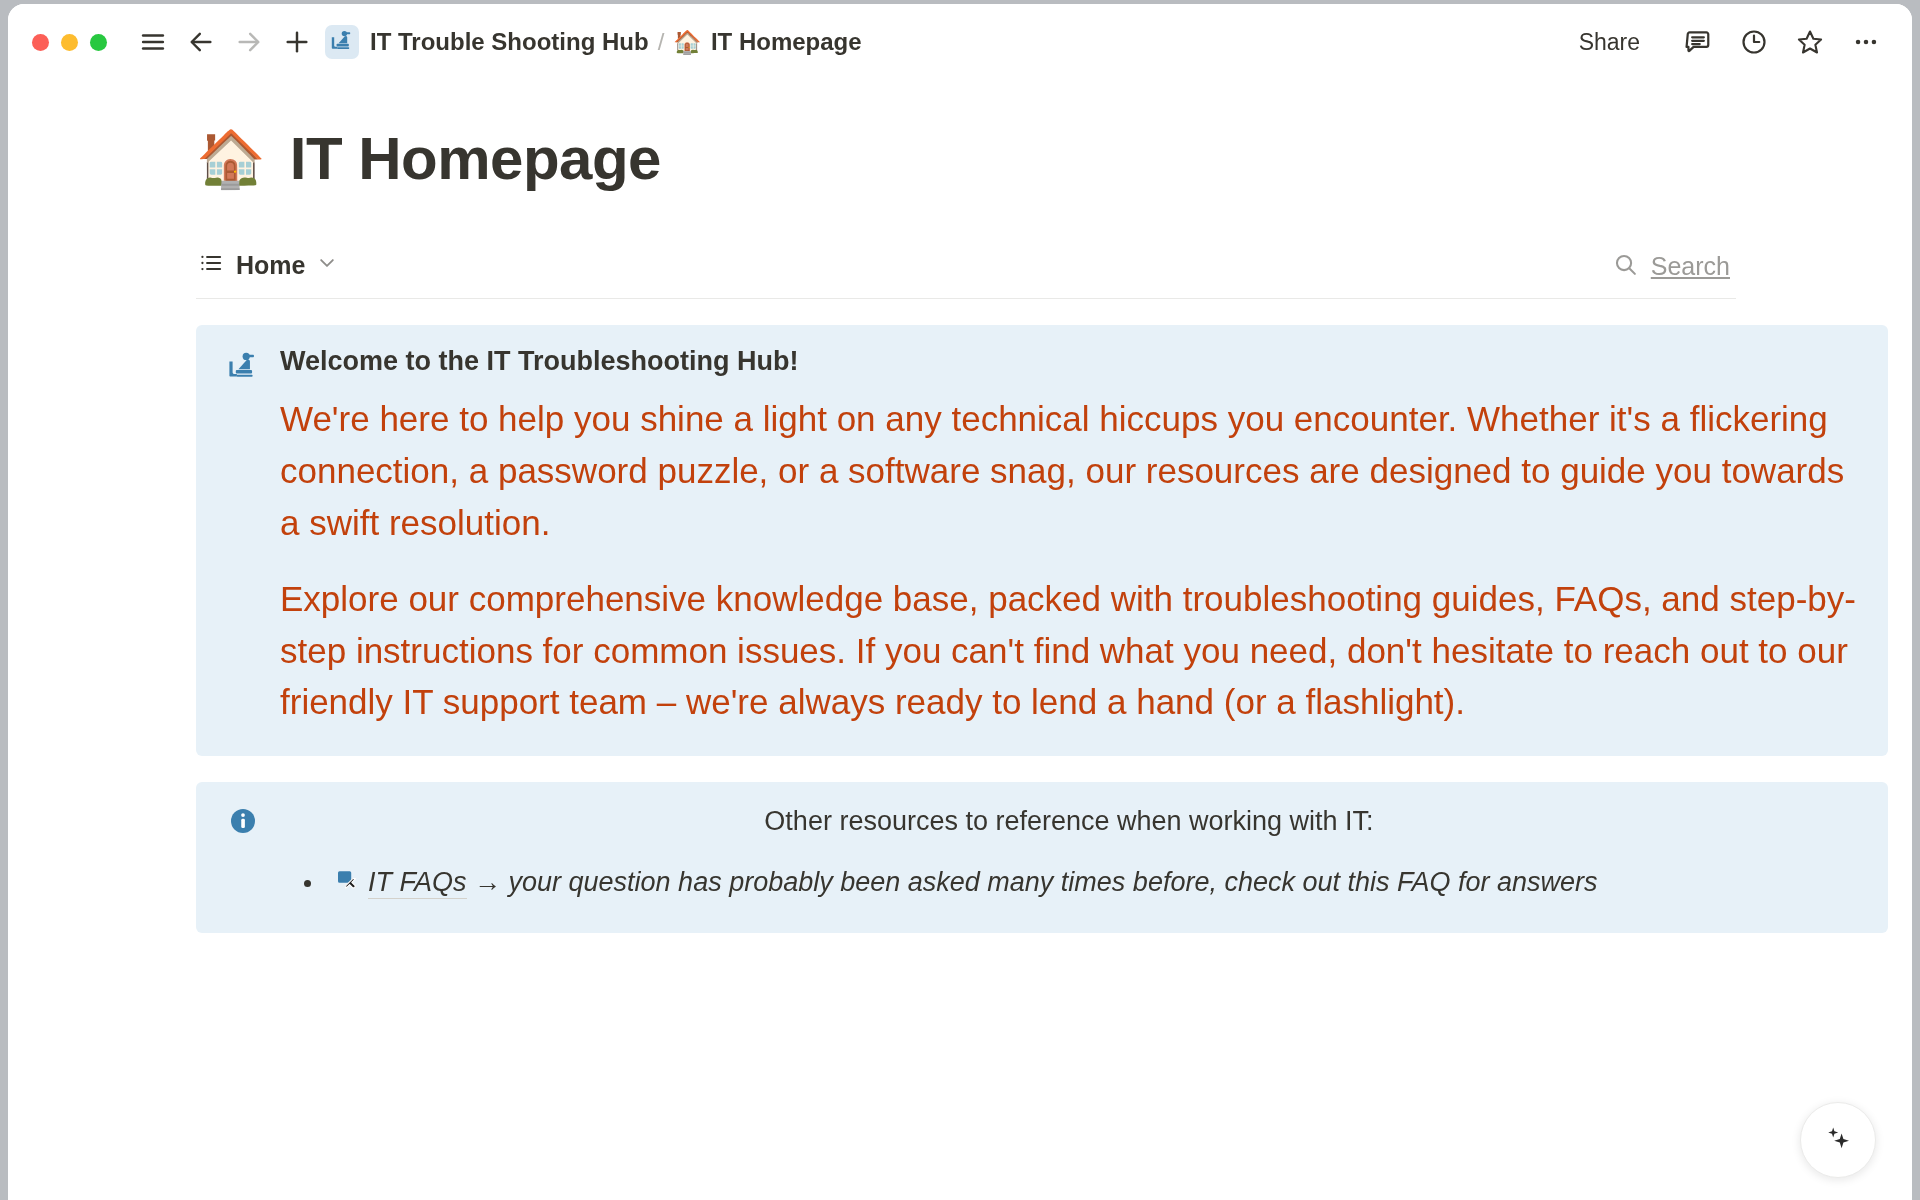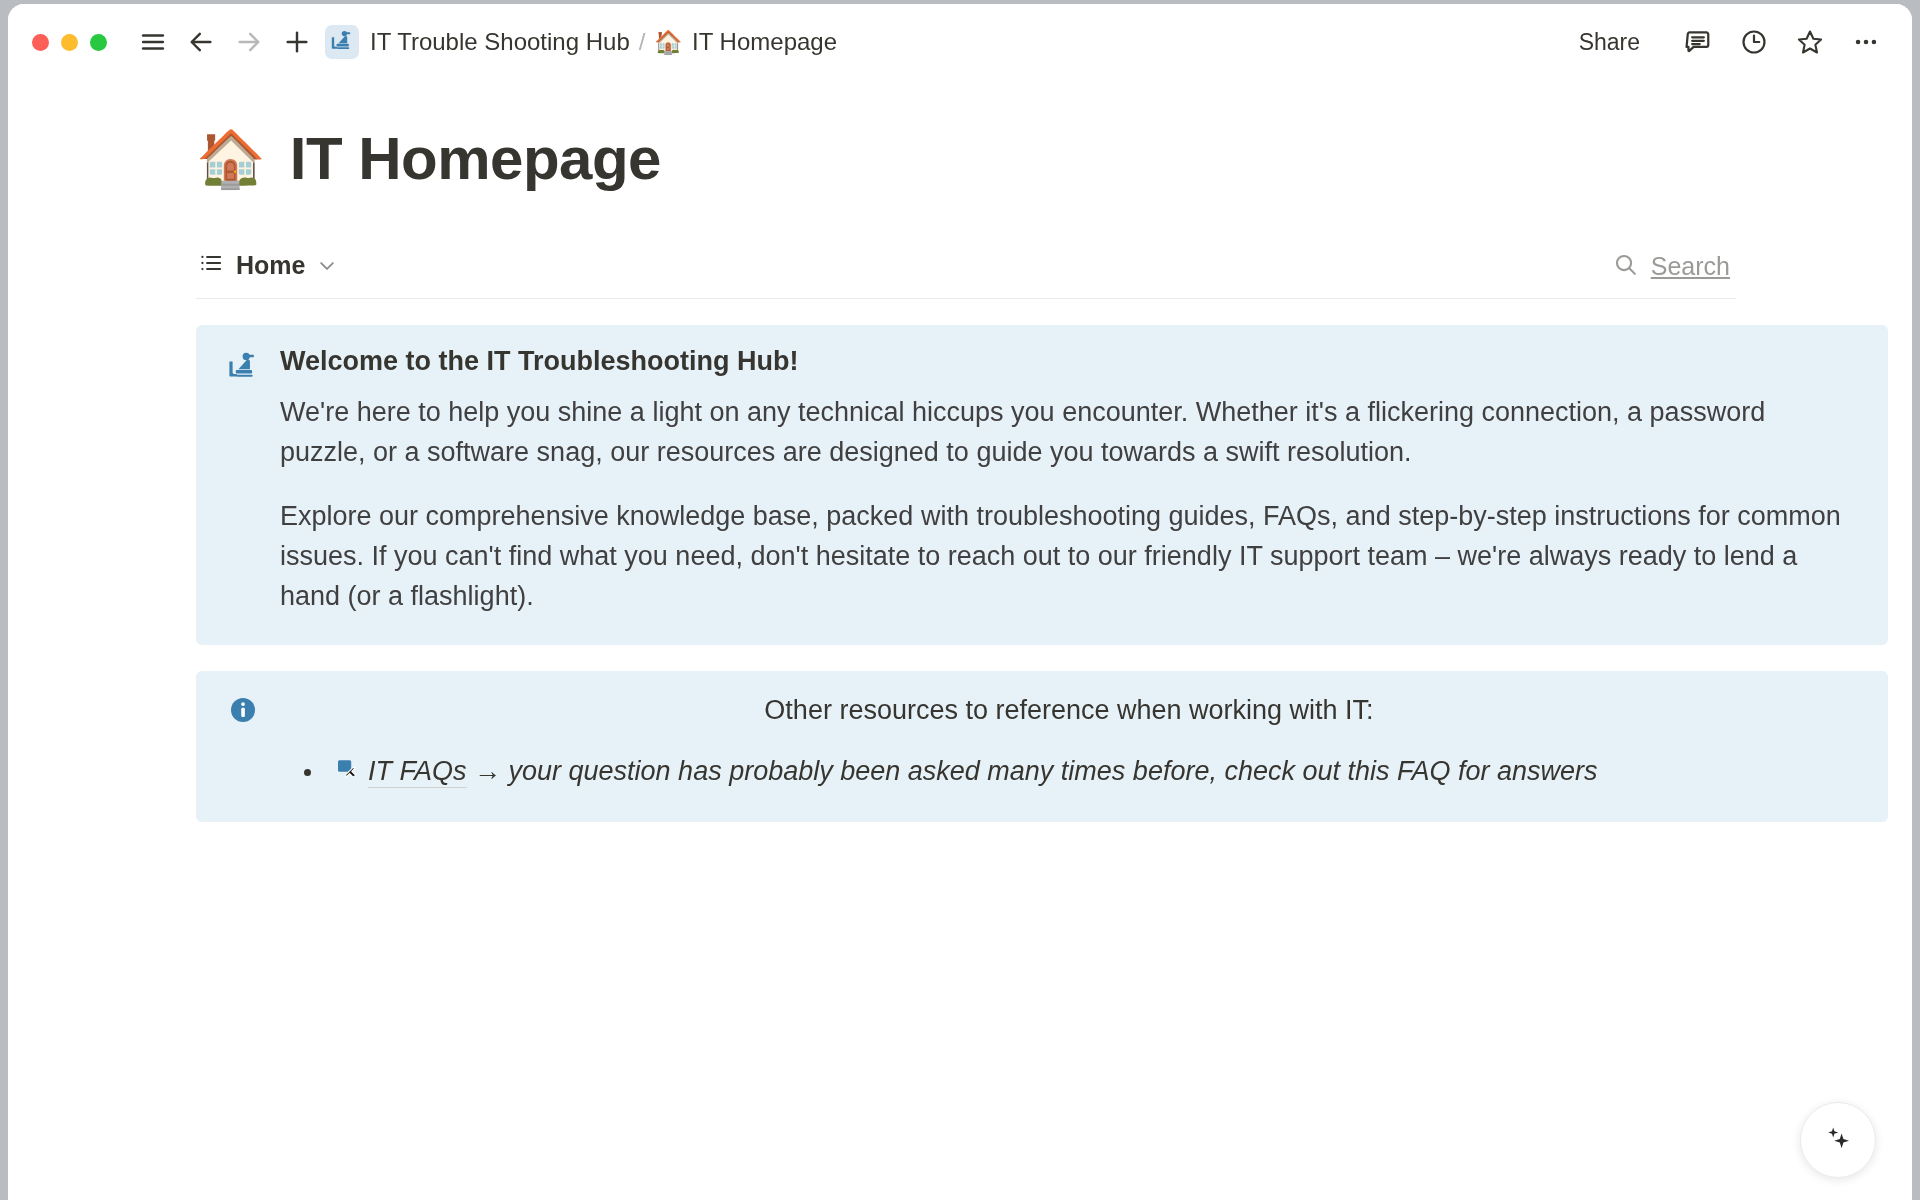--- a/index.html
+++ b/index.html
@@ -76,21 +76,21 @@
     flex-shrink: 0;
   }
 
   .breadcrumb {
     display: flex;
     align-items: center;
     font-size: 24px;
     color: #37352f;
     white-space: nowrap;
   }
-  .crumb-text { cursor: pointer; }
+  .crumb-text { cursor: pointer; font-weight: bold; }
   .crumb-sep {
     color: #b6b5b1;
     margin: 0 9px;
     font-size: 24px;
   }
   .crumb-emoji {
     font-size: 23px;
     margin-right: 9px;
     display: inline-flex;
     align-items: center;
@@ -149,21 +149,21 @@
   .view-bar {
     display: flex;
     align-items: center;
     margin-top: 44px;
     padding-bottom: 12px;
     border-bottom: 1px solid #e9e9e7;
     width: 1540px;
   }
   .view-tab {
     display: flex;
-    align-items: flex-end;
+    align-items: center;
     gap: 12px;
     padding: 4px 6px 6px 2px;
     cursor: pointer;
   }
   .view-tab-label {
     font-size: 25px;
     font-weight: bold;
     color: #37352f;
   }
   .view-right {
@@ -200,22 +200,22 @@
   .callout-body { flex: 1; min-width: 0; }
 
   .callout-heading {
     font-size: 27px;
     font-weight: bold;
     color: #37352f;
     line-height: 1.35;
     margin-bottom: 14px;
   }
   .callout-p {
-    font-size: 27px;
-    color: #404040;
+    font-size: 35px;
+    color: #c2410c;
     line-height: 1.48;
     margin-bottom: 24px;
   }
   .callout-p:last-child { margin-bottom: 0; }
 
   .callout-lead {
     font-size: 27px;
     color: #37352f;
     line-height: 1.45;
     padding-top: 2px;

